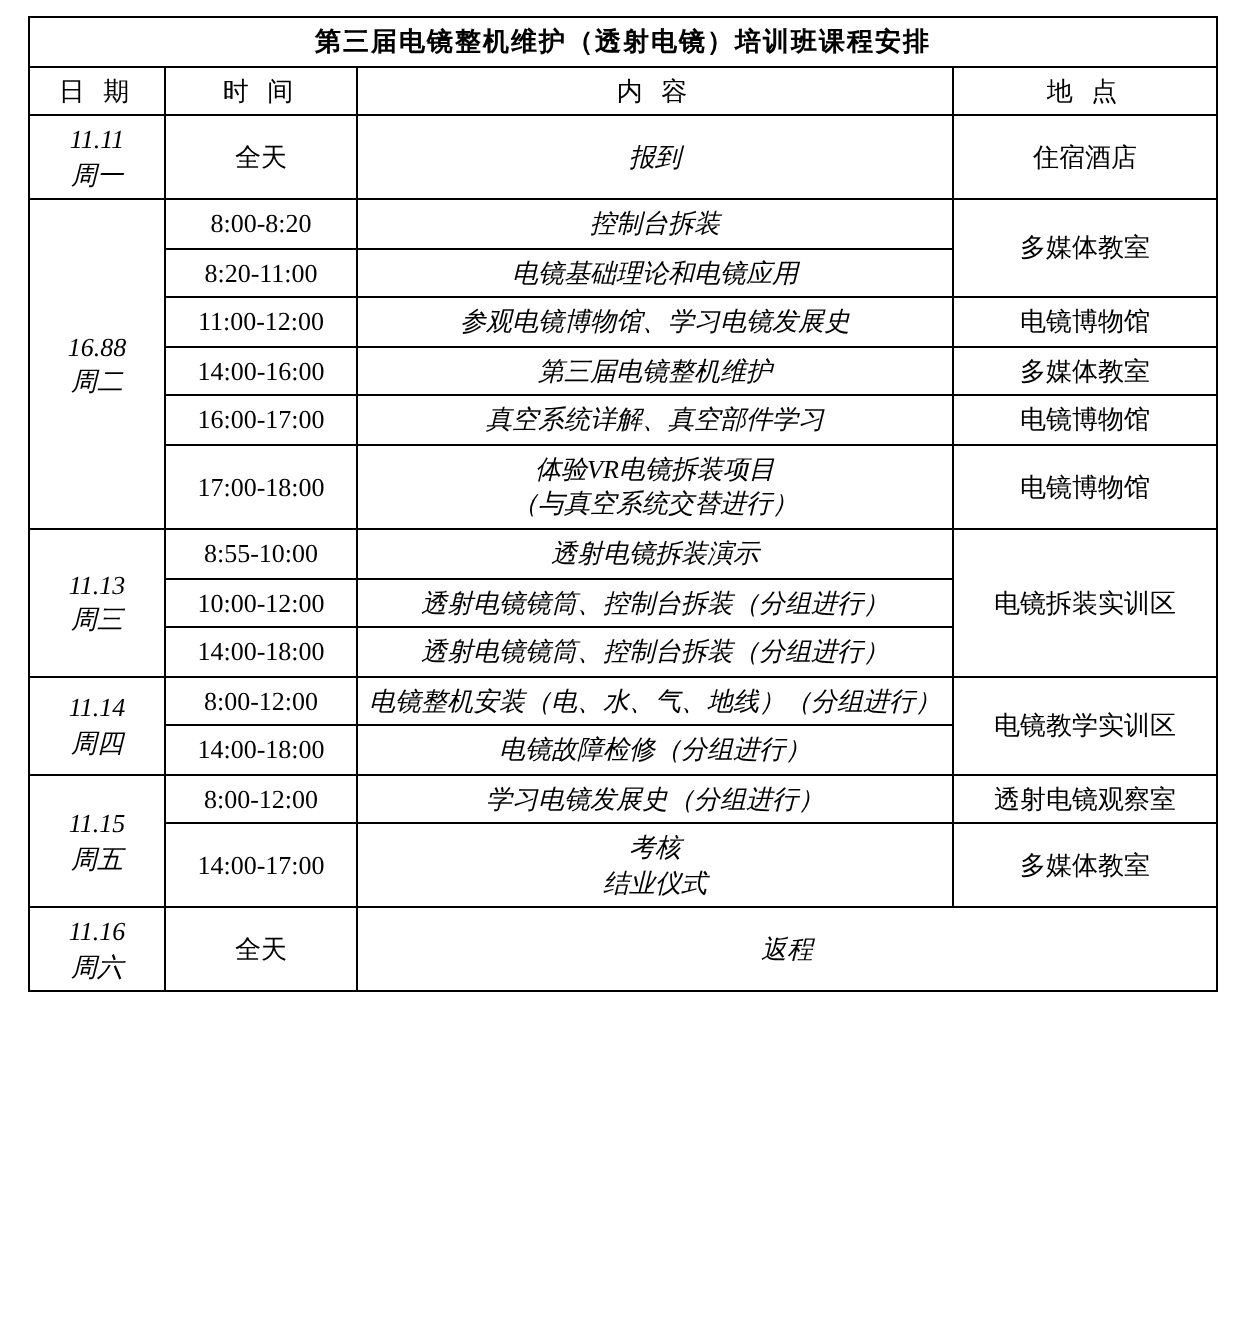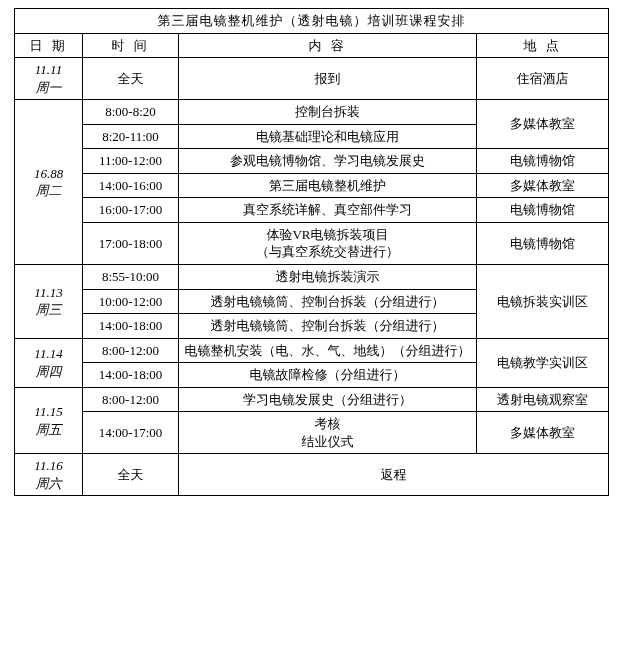--- a/index.html
+++ b/index.html
@@ -26,40 +26,41 @@
   table.schedule td {
     border: 1px solid #000000;
     text-align: center;
     vertical-align: middle;
     font-size: 13px;
     line-height: 1.35;
     padding: 3px 2px;
   }
   td.title-cell {
     font-size: 17px;
-    font-weight: normal;
+    font-weight: bold;
     letter-spacing: 1px;
     padding: 9px 2px 9px 2px;
   }
   td.header-cell {
     font-size: 15px;
     font-weight: normal;
     letter-spacing: 3px;
     padding: 7px 2px 7px 2px;
   }
   td.date-cell {
     font-size: 13px;
     line-height: 1.5;
     font-style: italic;
   }
   td.time-cell {
     font-size: 12.5px;
   }
   td.content-cell {
     font-size: 13px;
+    font-style: italic;
   }
   td.place-cell {
     font-size: 13px;
   }
   .col-date { width: 68px; }
   .col-time { width: 96px; }
   .col-content { width: 298px; }
   .col-place { width: 132px; }
   .nowrap-lines { white-space: pre-line; }
 </style>

